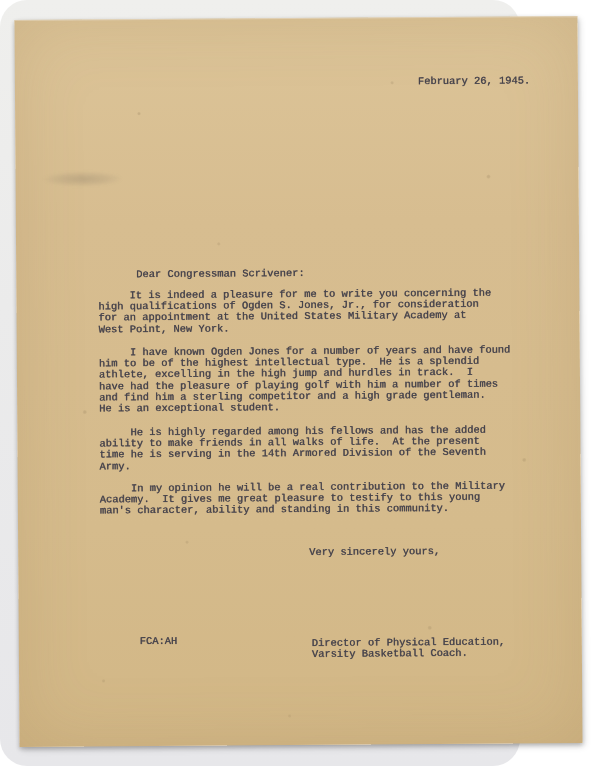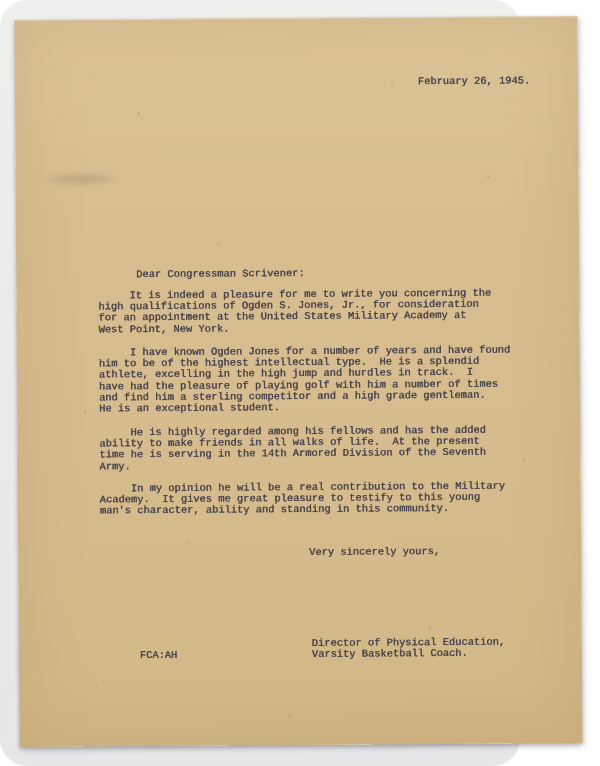--- a/index.html
+++ b/index.html
@@ -43,21 +43,21 @@
   }
   .date       { left: 403px; top: 59px;  }
   .address    { left: 120px; top: 205px; }
   .salutation { left: 120px; top: 250px; }
   .p1         { left: 82px;  top: 271px; }
   .p2         { left: 82px;  top: 328px; }
   .p3         { left: 82px;  top: 408px; }
   .p4         { left: 82px;  top: 464px; }
   .closing    { left: 291px; top: 529px; }
   .signature  { left: 293px; top: 620px; }
-  .initials   { left: 121px; top: 631px; }
+  .initials   { left: 121px; top: 617px; }
   .smudge {
     position: absolute; left: 28px; top: 152px; width: 78px; height: 15px;
     background: radial-gradient(ellipse at 50% 50%, rgba(112,102,88,.26) 0%, rgba(112,102,88,.12) 45%, rgba(112,102,88,0) 75%);
     filter: blur(1px);
   }
 </style>
 </head>
 <body>
 
 <div class="scan">

